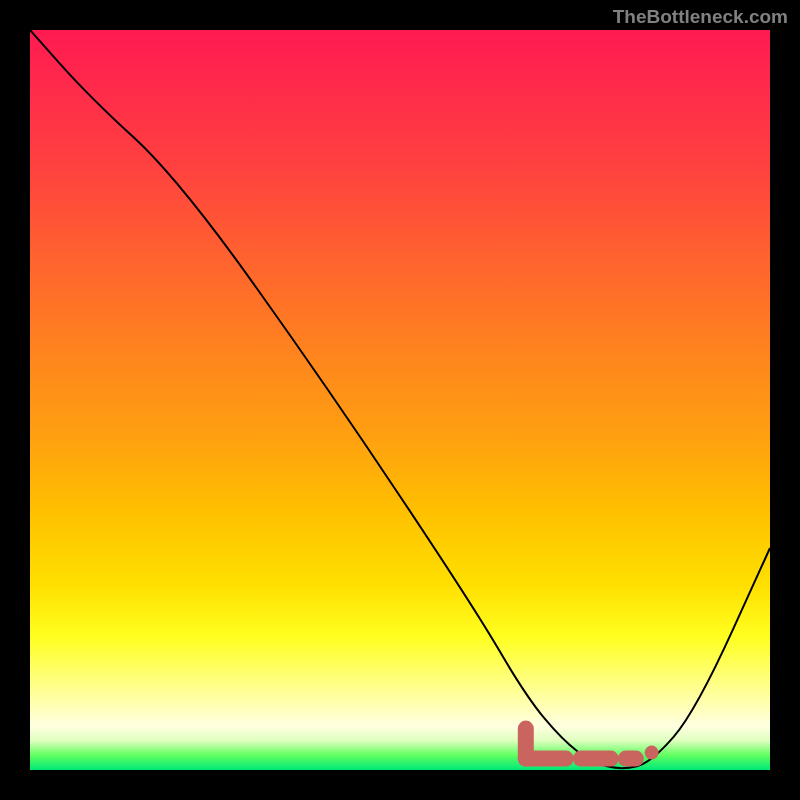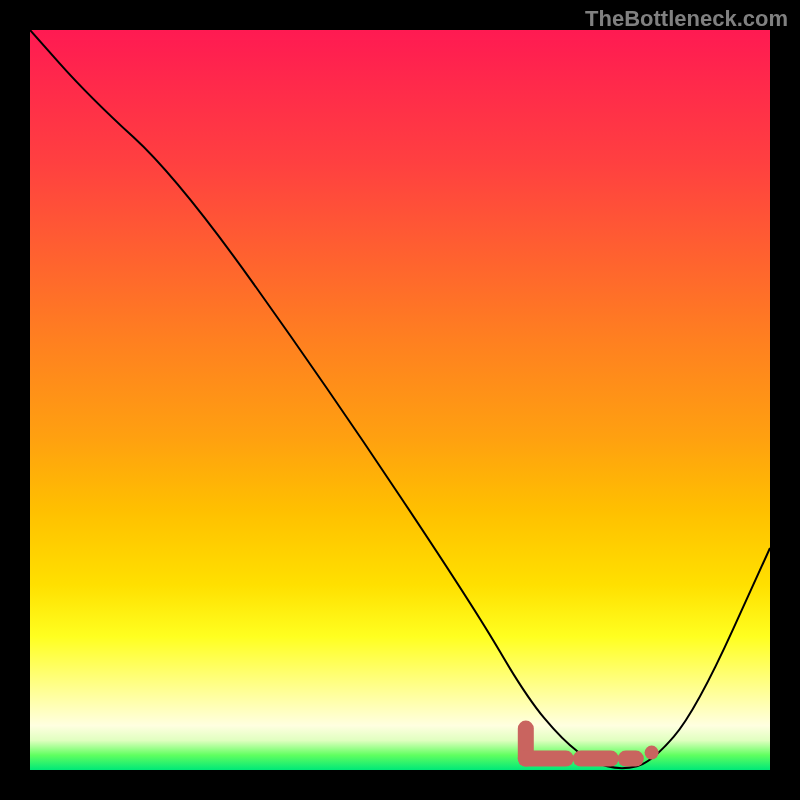--- a/index.html
+++ b/index.html
@@ -9,21 +9,21 @@
     width: 800px;
     height: 800px;
     position: relative;
     font-family: Arial, sans-serif;
   }
   .attribution {
     position: absolute;
     top: 6px;
     right: 12px;
     color: #808080;
-    font-size: 22px;
+    font-size: 19px;
     font-weight: bold;
     z-index: 10;
   }
   .plot-area {
     position: absolute;
     left: 30px;
     top: 30px;
     width: 740px;
     height: 740px;
     background: linear-gradient(to bottom,

